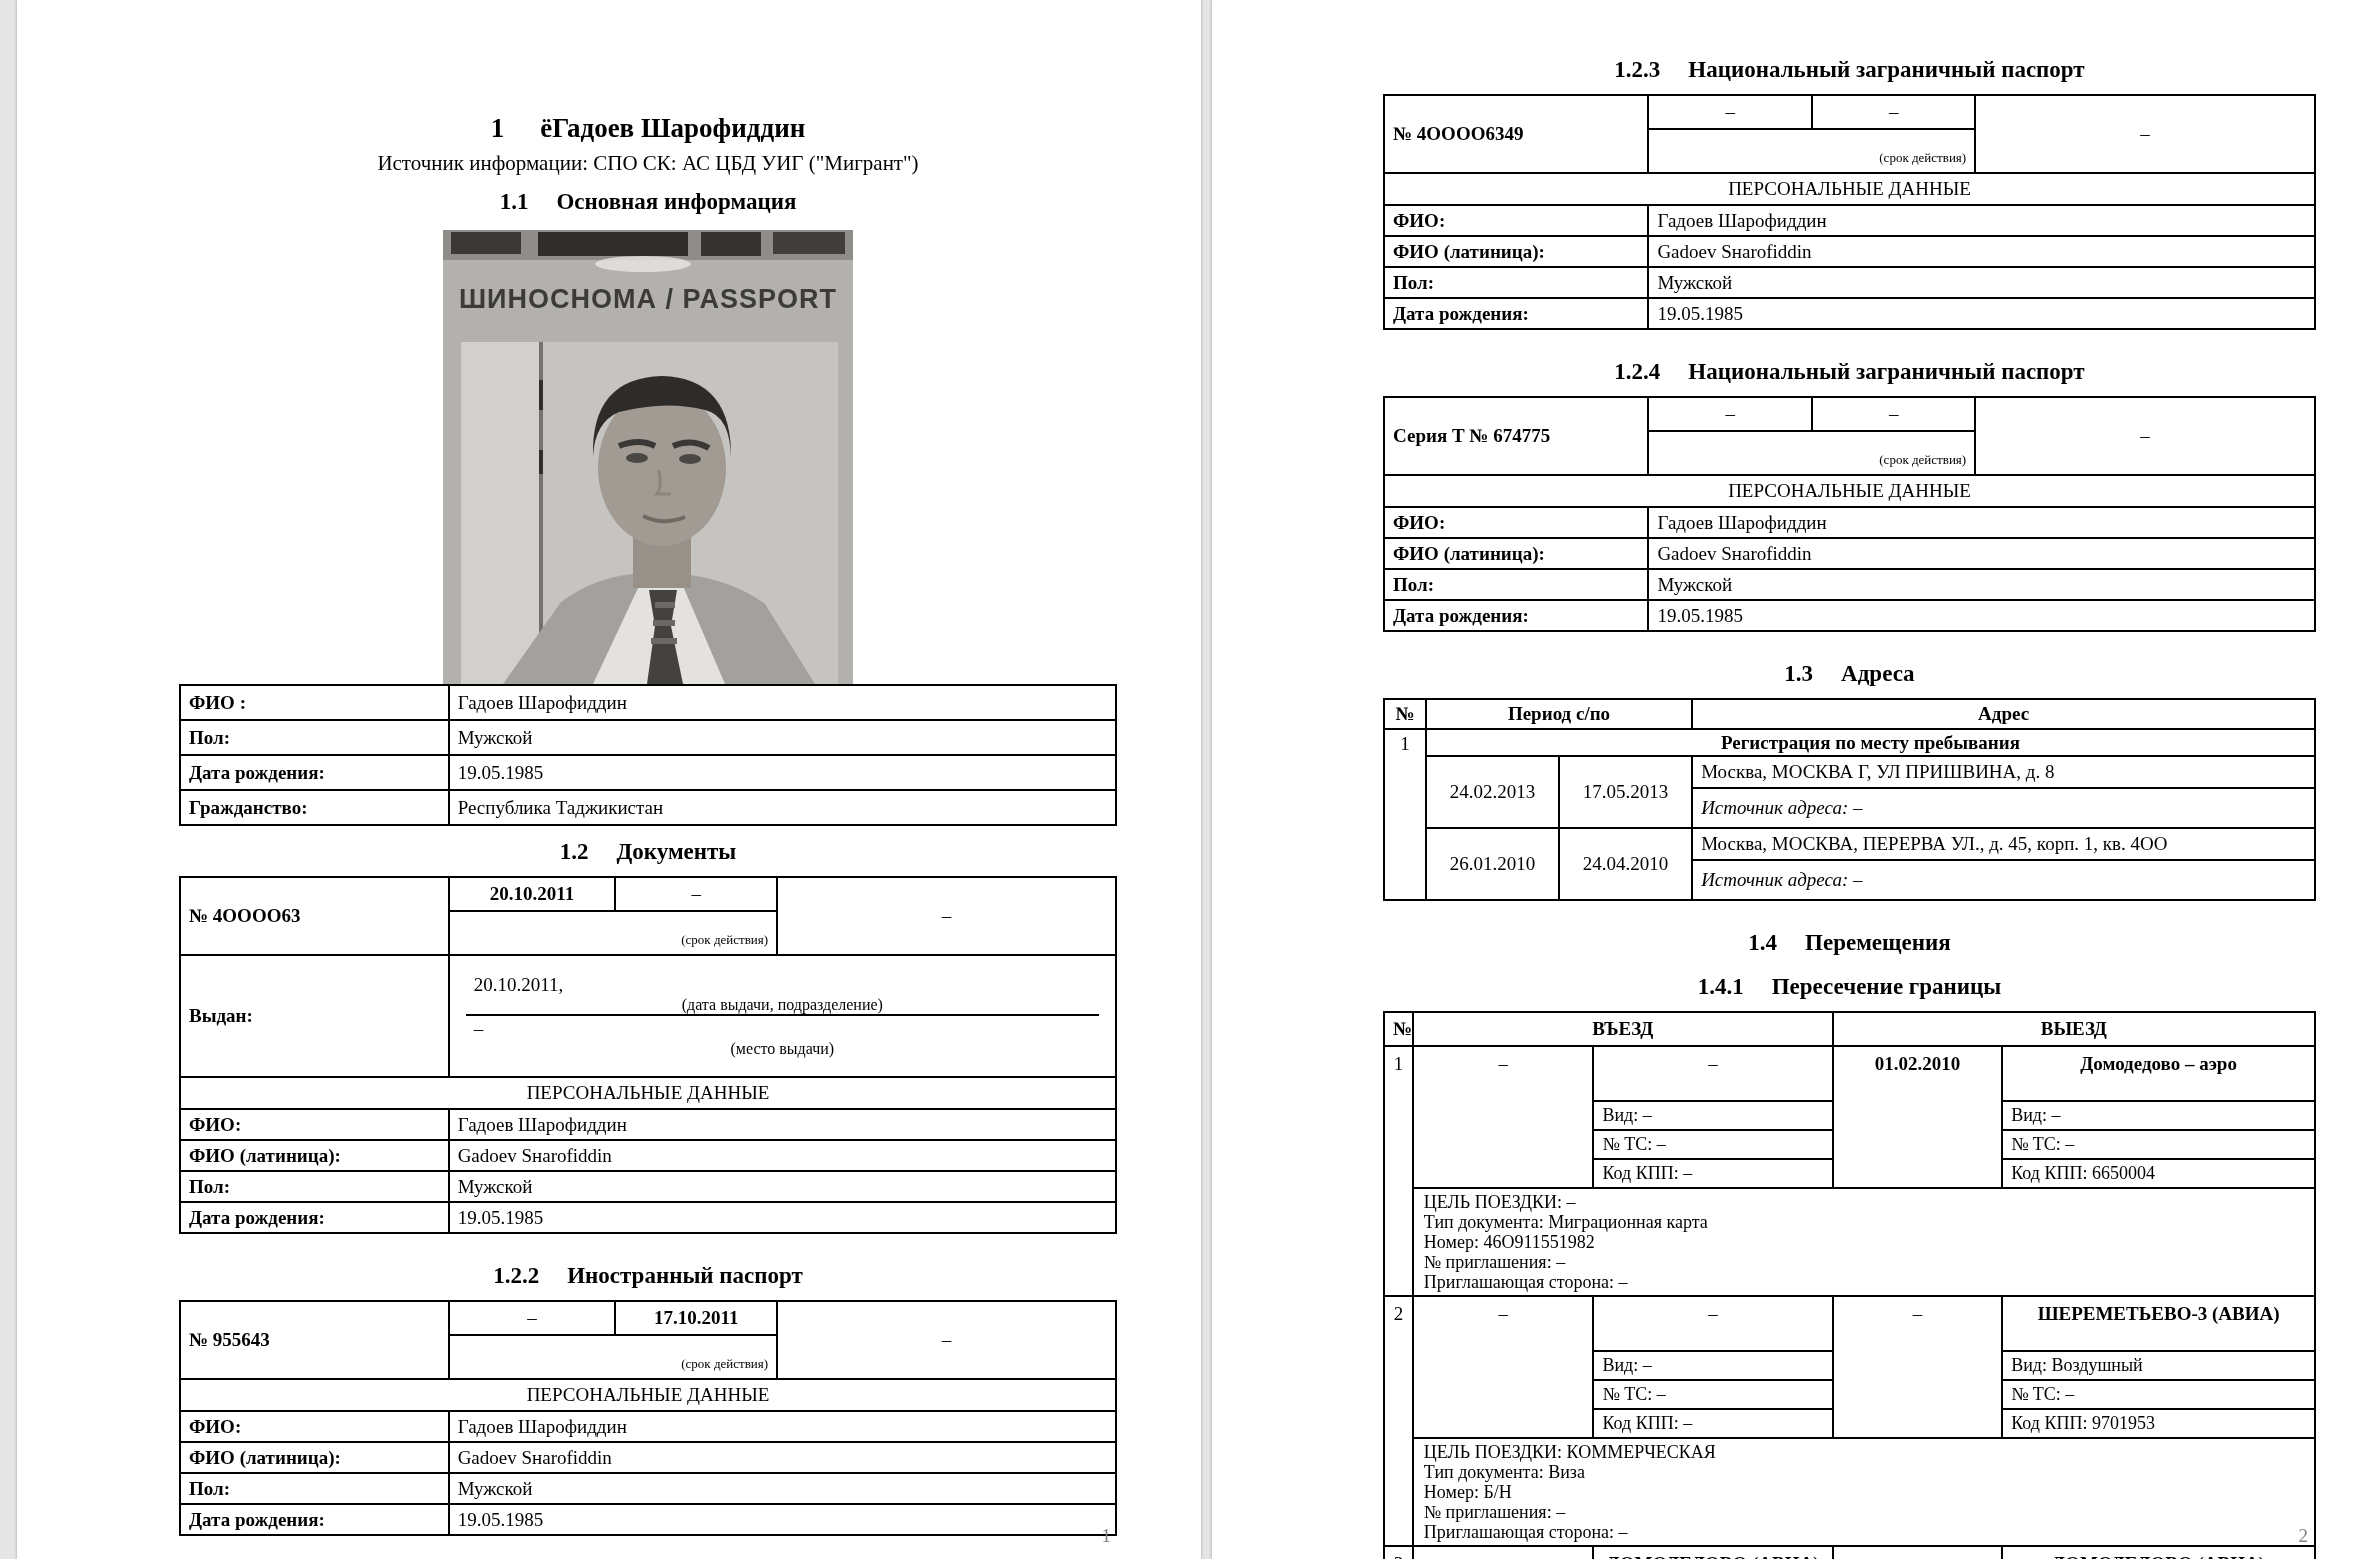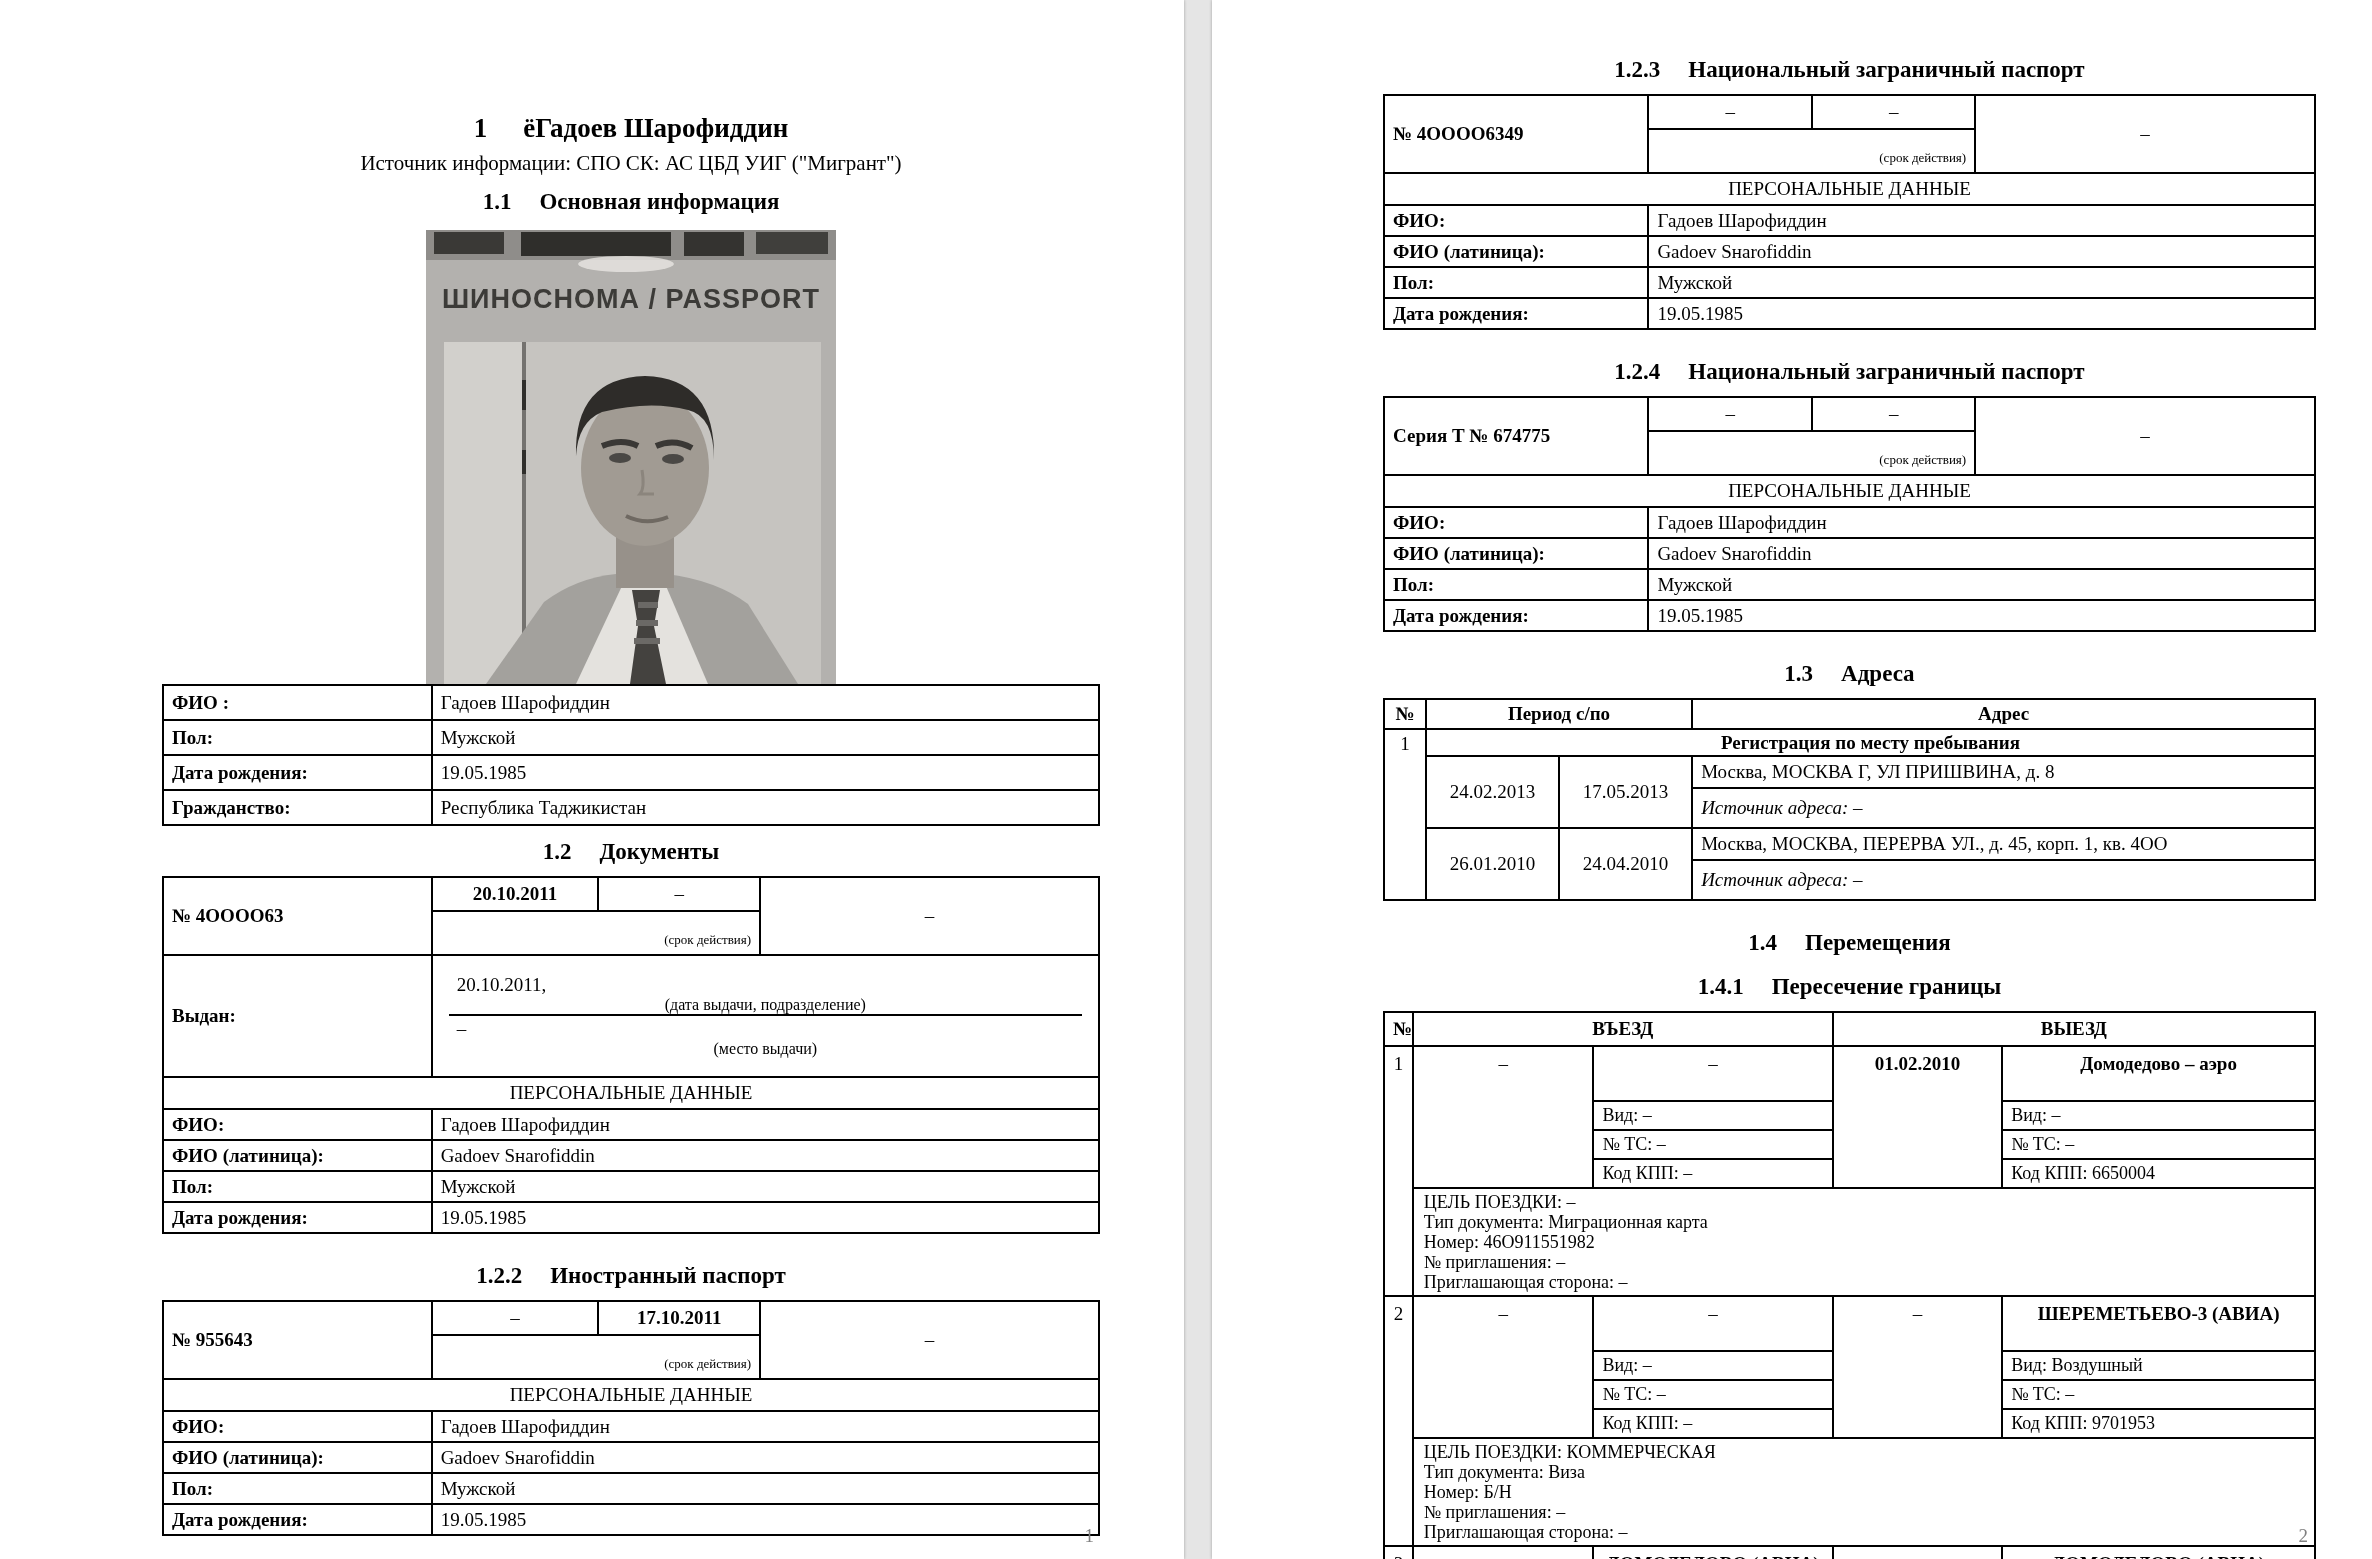--- a/index.html
+++ b/index.html
@@ -4,21 +4,21 @@
 <style>
   html,body{margin:0;padding:0;}
   body{
     width:2372px;height:1559px;position:relative;
     background:#e5e5e5;
     font-family:"Liberation Serif", serif;color:#000;
     -webkit-font-smoothing:antialiased;
   }
   .page{position:absolute;top:0;height:1559px;background:#ffffff;overflow:hidden;
         box-shadow:0 0 3px rgba(0,0,0,.3);}
-  #page1{left:0;width:1184px;}
+  #page1{left:17px;width:1184px;}
   #page2{left:1212px;width:1160px;}
   .content1{margin:0 84px 0 162px;}
   .content2{margin:0 56px 0 171px;}
 
   .doc-title{padding-top:112px;margin:0;text-align:center;font-size:27px;font-weight:bold;line-height:32px;}
   .doc-title .num{margin-right:36px;}
   .src-line{margin-top:6px;text-align:center;font-size:21px;line-height:26px;}
 
   .sec-h{text-align:center;font-size:23px;font-weight:bold;line-height:28px;margin:0 0 10px 0;}
   .sec-h .num{margin-right:28px;}

